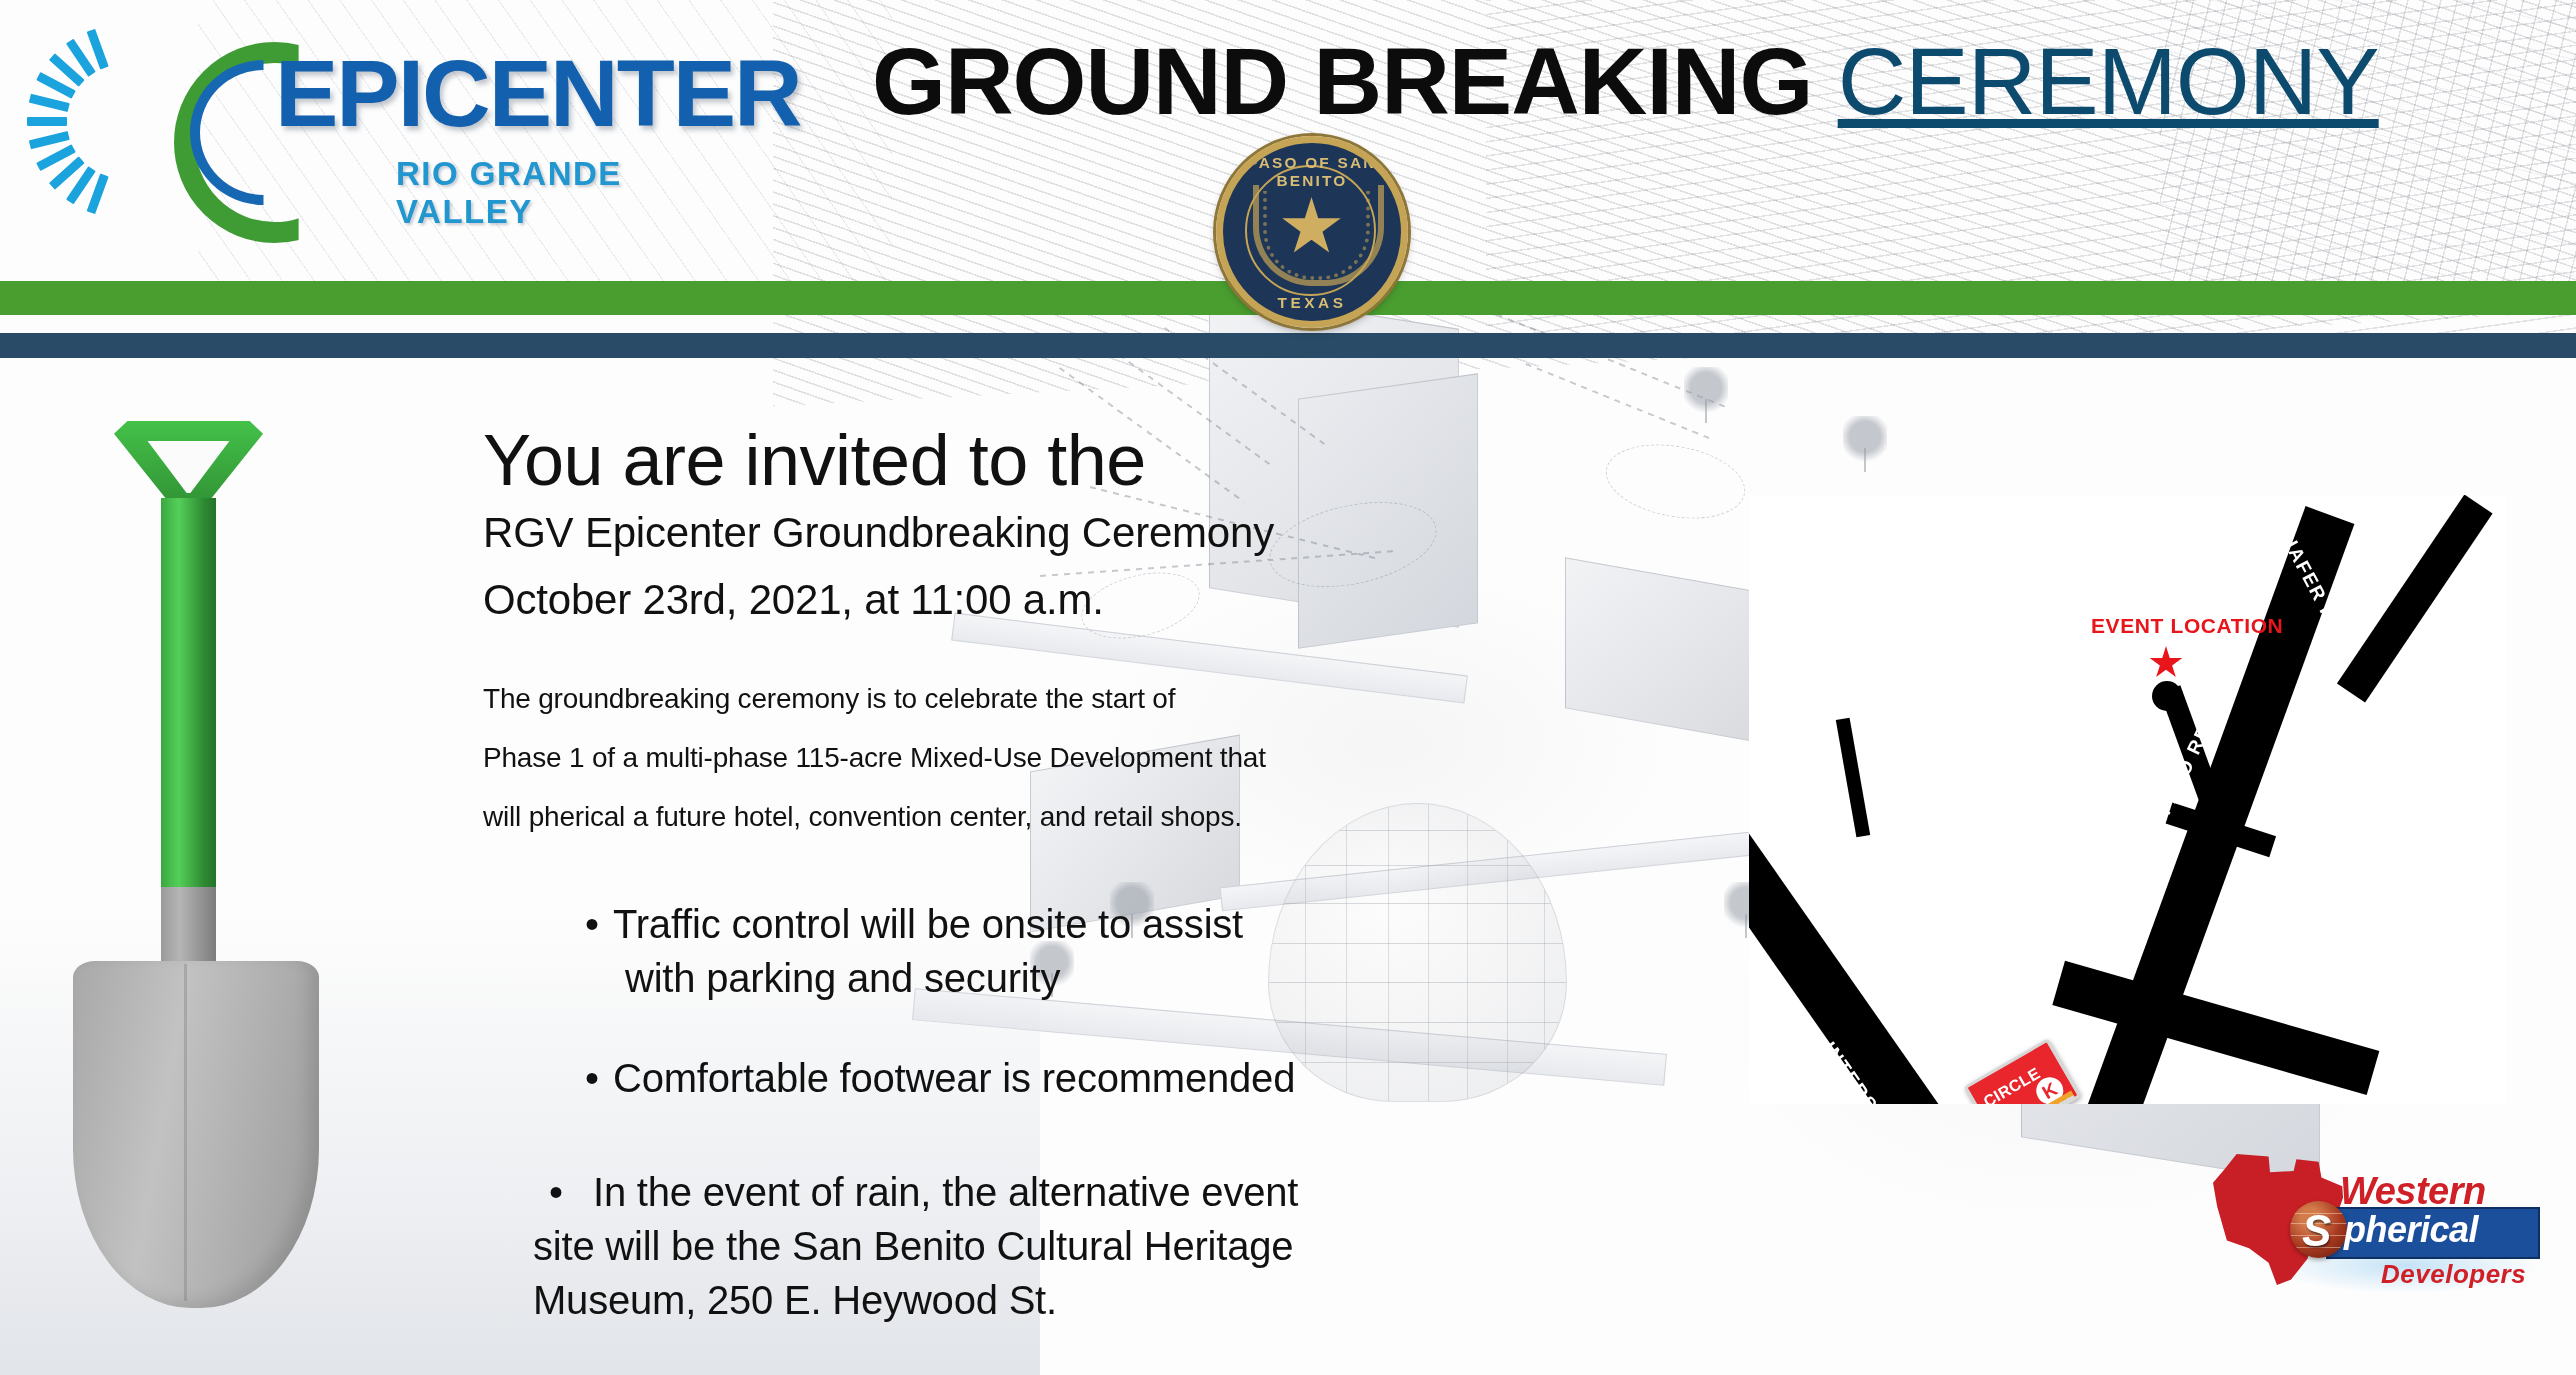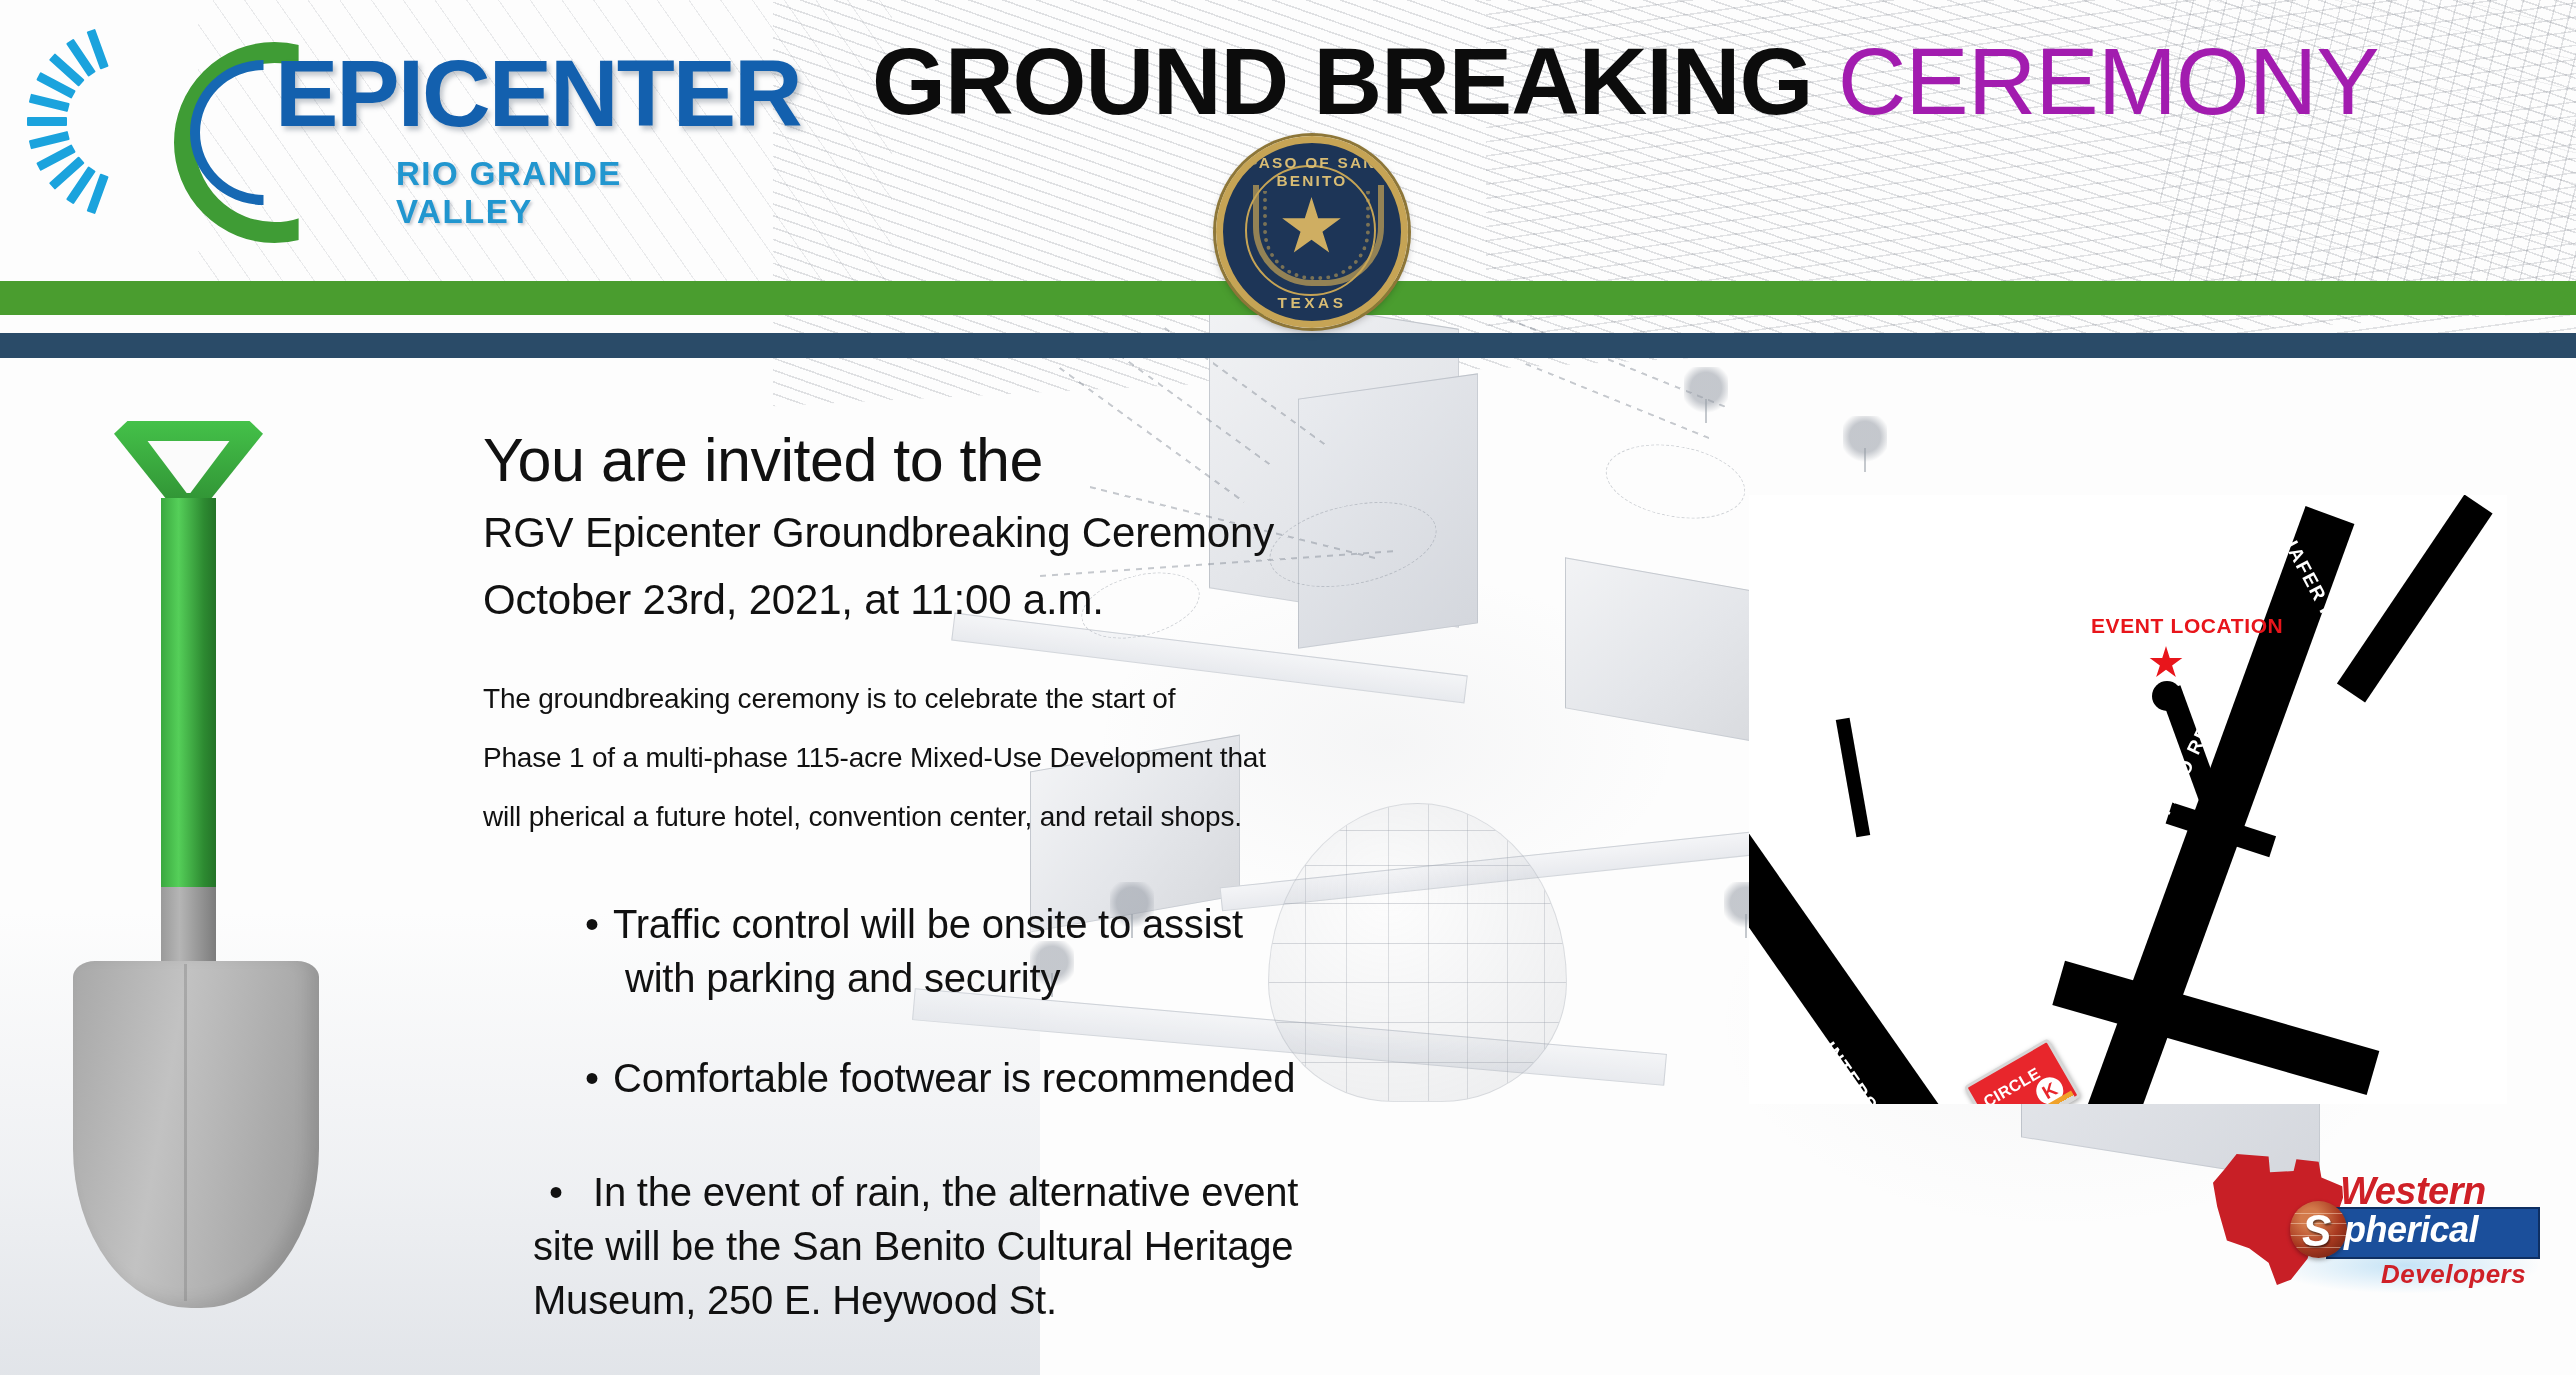--- a/index.html
+++ b/index.html
@@ -75,21 +75,21 @@
        border:10px solid #1668b3;clip-path:polygon(0 0,50% 0,50% 100%,0 100%);}
   .logo-word{position:absolute;left:188px;top:32px;font-size:95px;font-weight:bold;color:#1360ae;
        letter-spacing:-2px;line-height:1;text-shadow:3px 4px 5px rgba(120,130,145,.45);
        font-family:"Liberation Sans", sans-serif;}
   .logo-sub{position:absolute;left:309px;top:141px;font-size:33px;font-weight:bold;color:#2196cf;
        letter-spacing:1.5px;text-shadow:2px 2px 3px rgba(130,140,155,.45);}
 
   .title{position:absolute;left:872px;top:26px;width:1684px;height:119px;
        font-size:95px;font-weight:bold;line-height:111px;letter-spacing:-1px;white-space:nowrap;}
   .title .t-dark{color:#0c0c0c;}
-  .title .t-green{color:#a21caf;font-weight:normal;}
+  .title .t-green{color:#0c4a6e;font-weight:normal;text-decoration:underline;}
 
   
   .stripe-green{position:absolute;left:0;top:281px;width:2576px;height:34px;background:#4a9d2f;}
   .stripe-blue{position:absolute;left:0;top:333px;width:2576px;height:25px;background:#2a4b68;}
 
   
   .seal{position:absolute;left:1216px;top:136px;width:178px;height:178px;border-radius:50%;
       background:
         radial-gradient(circle at 50% 50%, #1d3557 0 70%, #1d3557 70%);
       border:7px solid #c6a455;
@@ -125,21 +125,21 @@
       border-radius:0 0 26px 26px;}
   .sh-blade{position:absolute;left:14px;top:540px;width:246px;height:347px;
       background:linear-gradient(100deg,#a8a8a8 0%,#c2c2c2 38%,#b0b0b0 66%,#9a9a9a 100%);
       border-radius:22px 22px 48% 48%/16px 16px 46% 46%;
       box-shadow:inset -10px -6px 16px rgba(0,0,0,.10);}
   .sh-blade-crease{position:absolute;left:125px;top:543px;width:3px;height:337px;
       background:rgba(120,120,120,.35);}
 
   
   .body-text{position:absolute;left:483px;top:428px;width:1248px;color:#111;}
-  .line-big{font-size:61px;line-height:65px;letter-spacing:-0.5px;}
+  .line-big{font-size:72px;line-height:65px;letter-spacing:-0.5px;}
   .line-reg{font-size:42px;line-height:55px;letter-spacing:-0.2px;margin-top:12px;}
   .para{margin-top:42px;font-size:28px;line-height:59px;letter-spacing:-0.2px;}
   .bullets{position:absolute;left:585px;top:897px;width:1189px;color:#111;}
   .bullet{font-size:40px;line-height:54px;letter-spacing:-0.2px;margin-bottom:46px;}
   .bullet.last{position:absolute;left:-52px;top:268px;width:1238px;margin-bottom:0;}
   .dot{display:inline-block;width:28px;}
 
   
   .map{position:absolute;left:1749px;top:495px;width:758px;height:609px;background:#ffffff;overflow:hidden;}
   .road{position:absolute;background:#000;}

